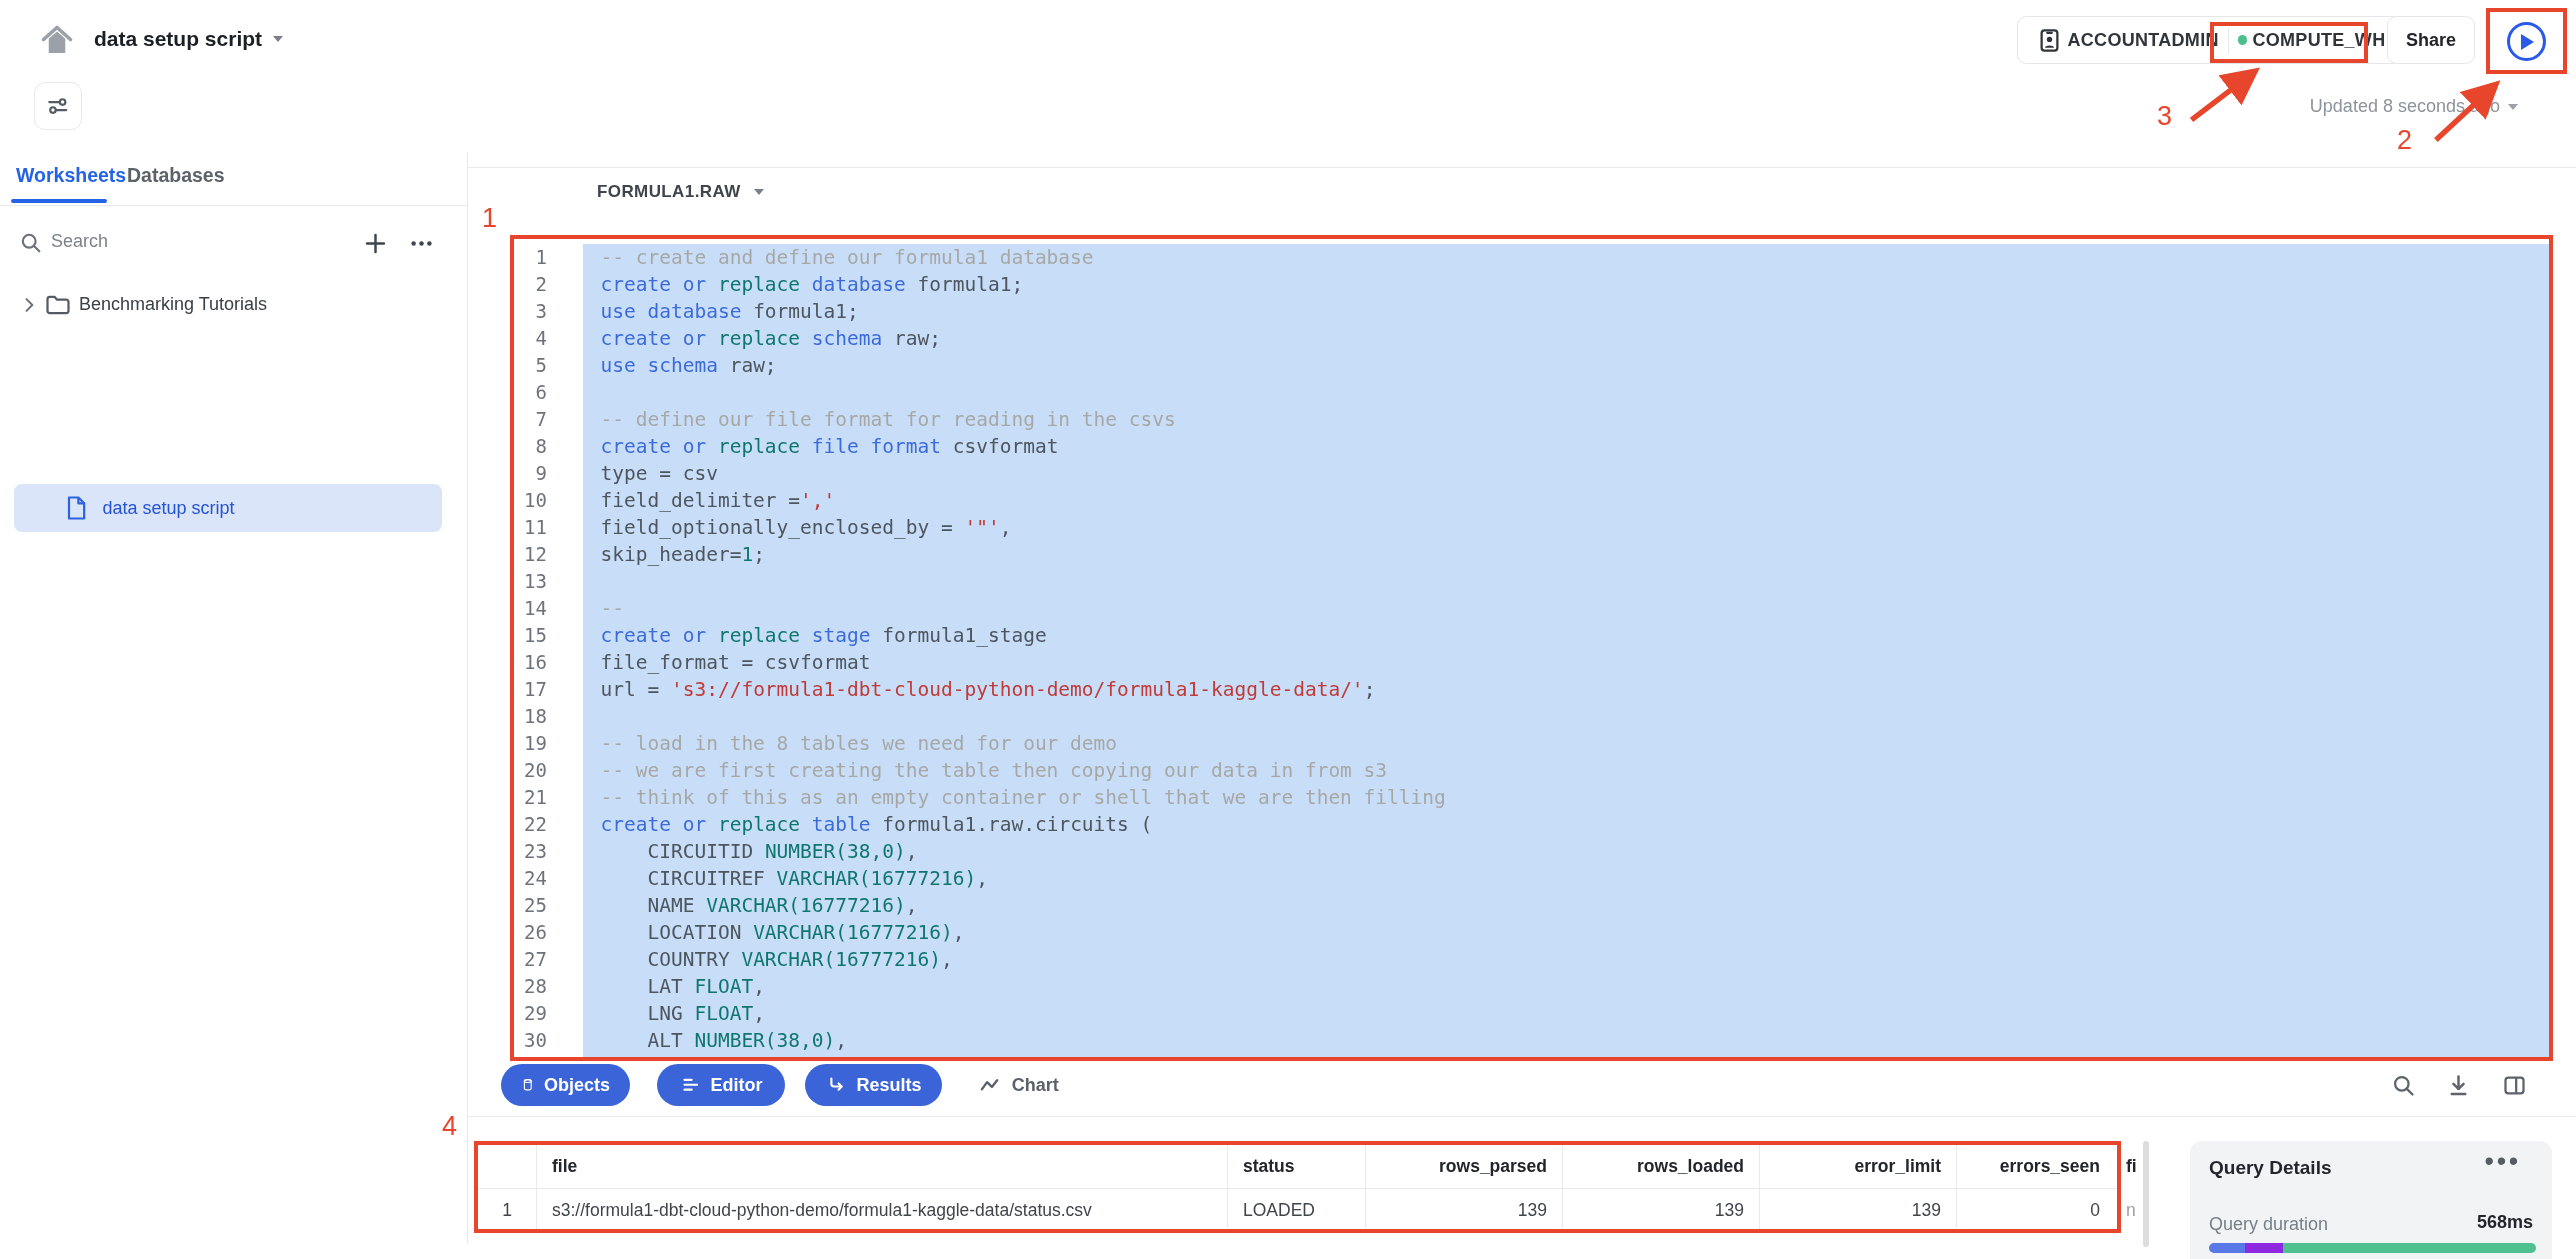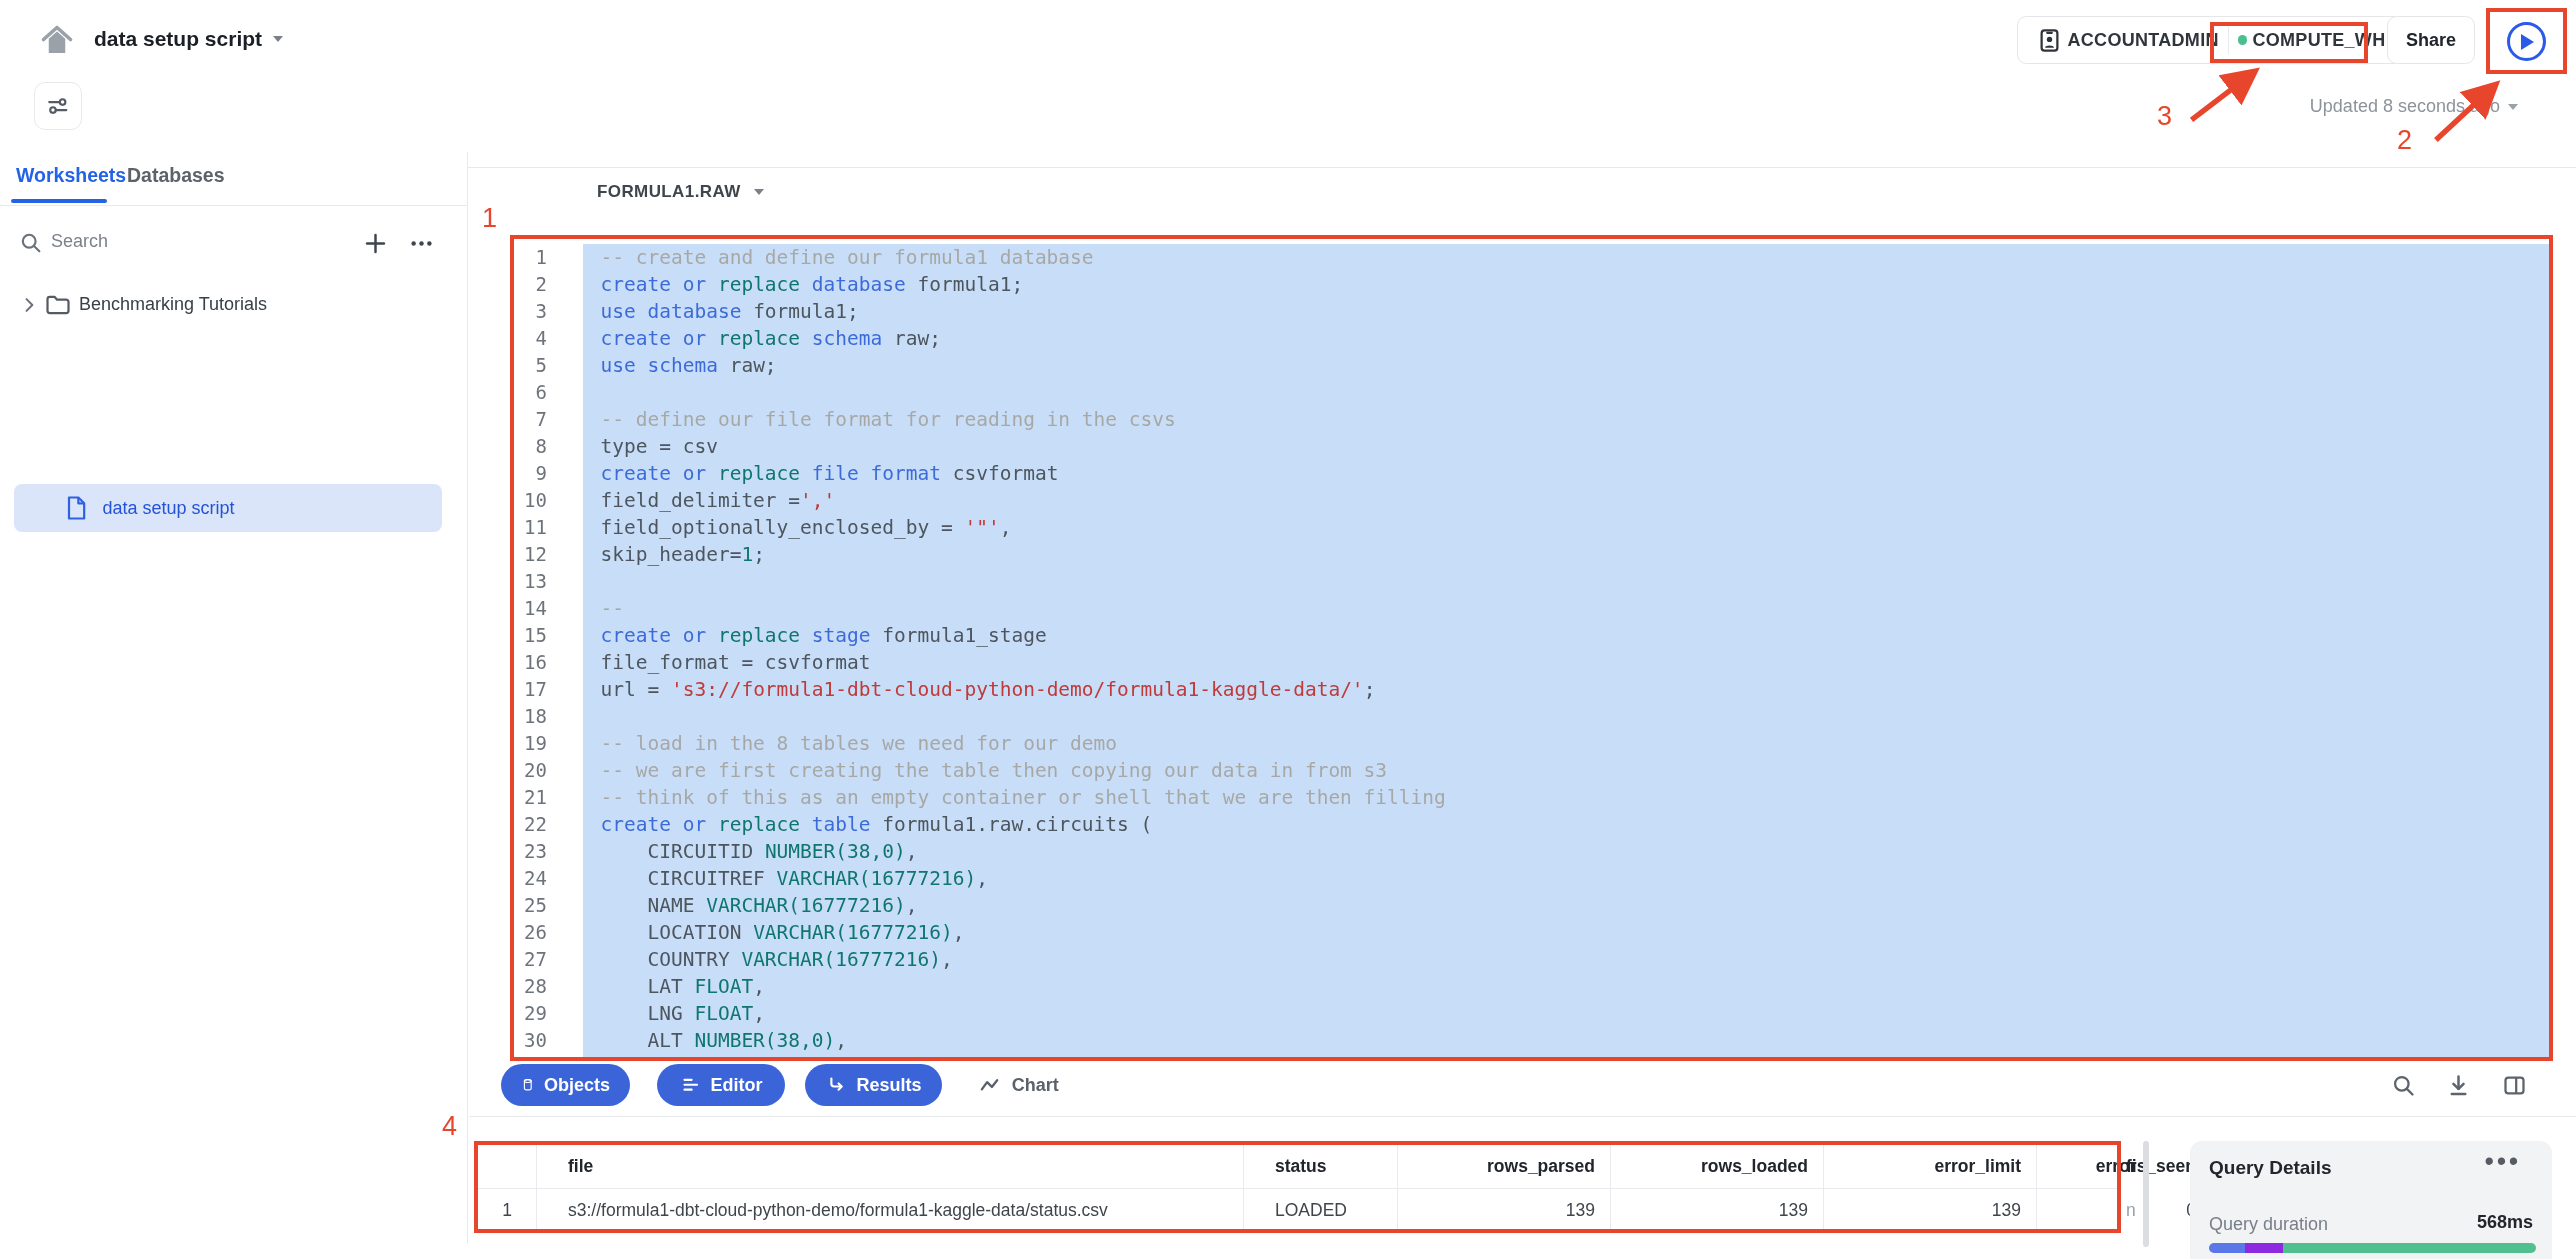--- a/index.html
+++ b/index.html
@@ -48,21 +48,21 @@
   .cl{height:27px;line-height:27px;white-space:pre;font-family:"DejaVu Sans Mono",monospace;font-size:19.5px;padding-left:17.5px;}
   .tk-c{color:#a7a8a6;} .tk-k{color:#3c6bd9;} .tk-g{color:#0f766e;} .tk-s{color:#c03a37;} .tk-p{color:#4d565e;}
 
   
   .pill-btn{position:absolute;top:1064px;height:42px;border-radius:21px;background:#3b64d9;color:#fff;display:flex;align-items:center;justify-content:center;gap:9.4px;font-size:18px;font-weight:700;padding:0 20px;box-sizing:border-box;}
   .chart-tab{position:absolute;left:978px;top:1064px;height:42px;display:flex;align-items:center;gap:10.8px;font-size:18px;font-weight:600;color:#5b616b;}
   .tool-icon{position:absolute;top:1072px;width:27px;height:27px;}
   .results-div{position:absolute;left:469px;top:1116px;width:2107px;height:1.3px;background:#e7e9ec;}
 
   
-  .tbl-row{position:absolute;left:478px;display:flex;gap:16px;}
+  .tbl-row{position:absolute;left:478px;display:flex;}
   .cell{box-sizing:border-box;display:flex;align-items:center;border-right:1.3px solid #e8eaed;overflow:hidden;}
   .cell:last-child{border-right:none;}
   .cell.head{font-size:17.5px;font-weight:700;color:#22262c;}
   .cell.data{font-size:17.5px;color:#40454c;}
   .al{justify-content:flex-start;padding-left:15px;}
   .ar{justify-content:flex-end;padding-right:15px;}
   .ac{justify-content:center;}
   .rownum{color:#a0a5ad;}
   .hdr-border{position:absolute;left:478px;top:1188px;width:1639px;height:1.3px;background:#e8eaed;}
   .ovf-head{position:absolute;left:2126px;top:1145px;width:20px;height:43px;font-size:17.5px;font-weight:700;color:#22262c;overflow:hidden;display:flex;align-items:center;}
@@ -218,22 +218,22 @@
     <div class="codearea">
       <div class="code-hl"></div>
       <div class="abs" style="left:0;top:5.4px;right:0">
           <div class="cl"><span class="tk-c">-- create and define our formula1 database</span></div>
           <div class="cl"><span class="tk-k">create or </span><span class="tk-g">replace</span><span class="tk-k"> database</span><span class="tk-p"> formula1;</span></div>
           <div class="cl"><span class="tk-k">use database</span><span class="tk-p"> formula1;</span></div>
           <div class="cl"><span class="tk-k">create or </span><span class="tk-g">replace</span><span class="tk-k"> schema</span><span class="tk-p"> raw;</span></div>
           <div class="cl"><span class="tk-k">use schema</span><span class="tk-p"> raw;</span></div>
           <div class="cl"></div>
           <div class="cl"><span class="tk-c">-- define our file format for reading in the csvs</span></div>
+          <div class="cl"><span class="tk-k">create or </span><span class="tk-g">replace</span><span class="tk-k"> file format</span><span class="tk-p"> csvformat</span></div>
           <div class="cl"><span class="tk-p">type = csv</span></div>
-          <div class="cl"><span class="tk-k">create or </span><span class="tk-g">replace</span><span class="tk-k"> file format</span><span class="tk-p"> csvformat</span></div>
           <div class="cl"><span class="tk-p">field_delimiter =</span><span class="tk-s">','</span></div>
           <div class="cl"><span class="tk-p">field_optionally_enclosed_by = </span><span class="tk-s">'"'</span><span class="tk-p">,</span></div>
           <div class="cl"><span class="tk-p">skip_header=</span><span class="tk-g">1</span><span class="tk-p">;</span></div>
           <div class="cl"></div>
           <div class="cl"><span class="tk-c">--</span></div>
           <div class="cl"><span class="tk-k">create or </span><span class="tk-g">replace</span><span class="tk-k"> stage</span><span class="tk-p"> formula1_stage</span></div>
           <div class="cl"><span class="tk-p">file_format = csvformat</span></div>
           <div class="cl"><span class="tk-p">url = </span><span class="tk-s">'s3://formula1-dbt-cloud-python-demo/formula1-kaggle-data/'</span><span class="tk-p">;</span></div>
           <div class="cl"></div>
           <div class="cl"><span class="tk-c">-- load in the 8 tables we need for our demo</span></div>

